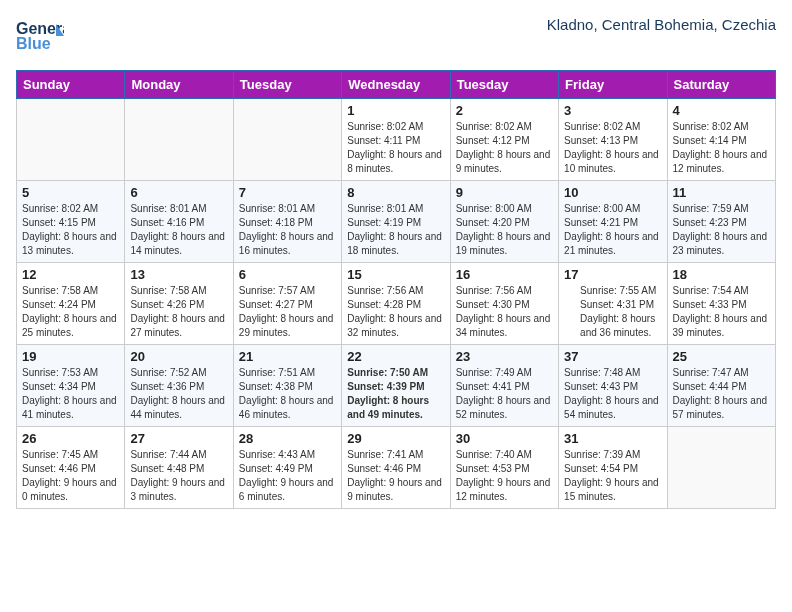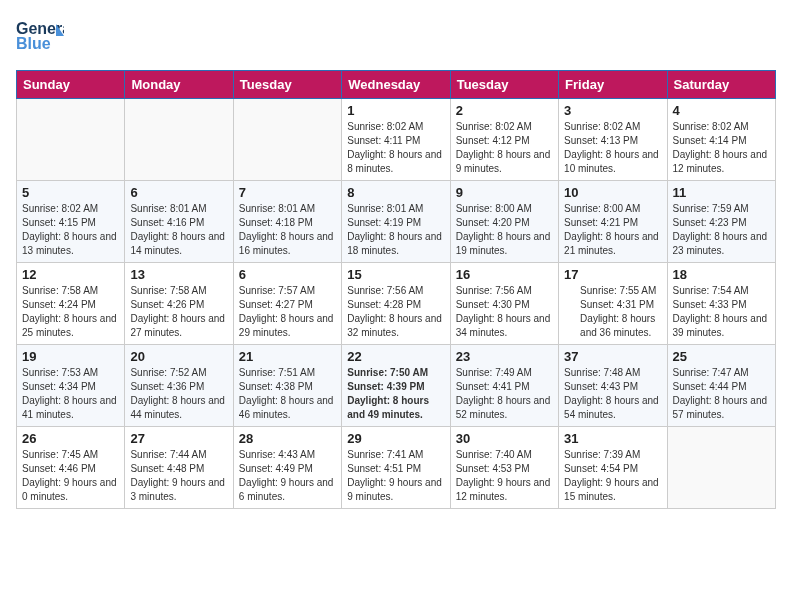--- a/index.html
+++ b/index.html
@@ -35,21 +35,21 @@
     }
     .location-title {
       font-size: 15px;
       color: #1a3a5c;
     }
     table {
       width: 100%;
       border-collapse: collapse;
     }
     thead tr th {
-      background: #be185d;
+      background: #a21caf;
       color: #fff;
       font-size: 13px;
       font-weight: bold;
       text-align: left;
       padding: 6px 6px;
       border: 1px solid #2a6db5;
     }
     tbody tr td {
       border: 1px solid #ccc;
       vertical-align: top;
@@ -88,20 +88,21 @@
     <div class="logo-icon">
       <svg width="48" height="42" viewBox="0 0 48 42">
 
         <text x="0" y="18" font-family="Arial" font-weight="bold" font-size="16" fill="#1a3a5c">General</text>
         <text x="0" y="33" font-family="Arial" font-weight="bold" font-size="16" fill="#4a90d9">Blue</text>
         <polygon points="40,8 48,20 40,20" fill="#4a90d9"></polygon>
       </svg>
     </div>
   </div>
   <div class="title-block">
+    <div class="location-title">Kladno, Central Bohemia, Czechia</div>
   </div>
 </div>
 
 <table>
   <thead>
     <tr id="thead-row">
         <th>Sunday</th>
         <th>Monday</th>
         <th>Tuesday</th>
         <th>Wednesday</th>
@@ -287,21 +288,21 @@
         </td>
         <td>
           <span class="day-num">28</span>
           <div class="day-info" style="white-space: pre-line;">Sunrise: 4:43 AM
 Sunset: 4:49 PM
 Daylight: 9 hours and 6 minutes.</div>
         </td>
         <td>
           <span class="day-num">29</span>
           <div class="day-info" style="white-space: pre-line;">Sunrise: 7:41 AM
-Sunset: 4:51 PM
+Sunset: 4:46 PM
 Daylight: 9 hours and 9 minutes.</div>
         </td>
         <td>
           <span class="day-num">30</span>
           <div class="day-info" style="white-space: pre-line;">Sunrise: 7:40 AM
 Sunset: 4:53 PM
 Daylight: 9 hours and 12 minutes.</div>
         </td>
         <td>
           <span class="day-num">31</span>

